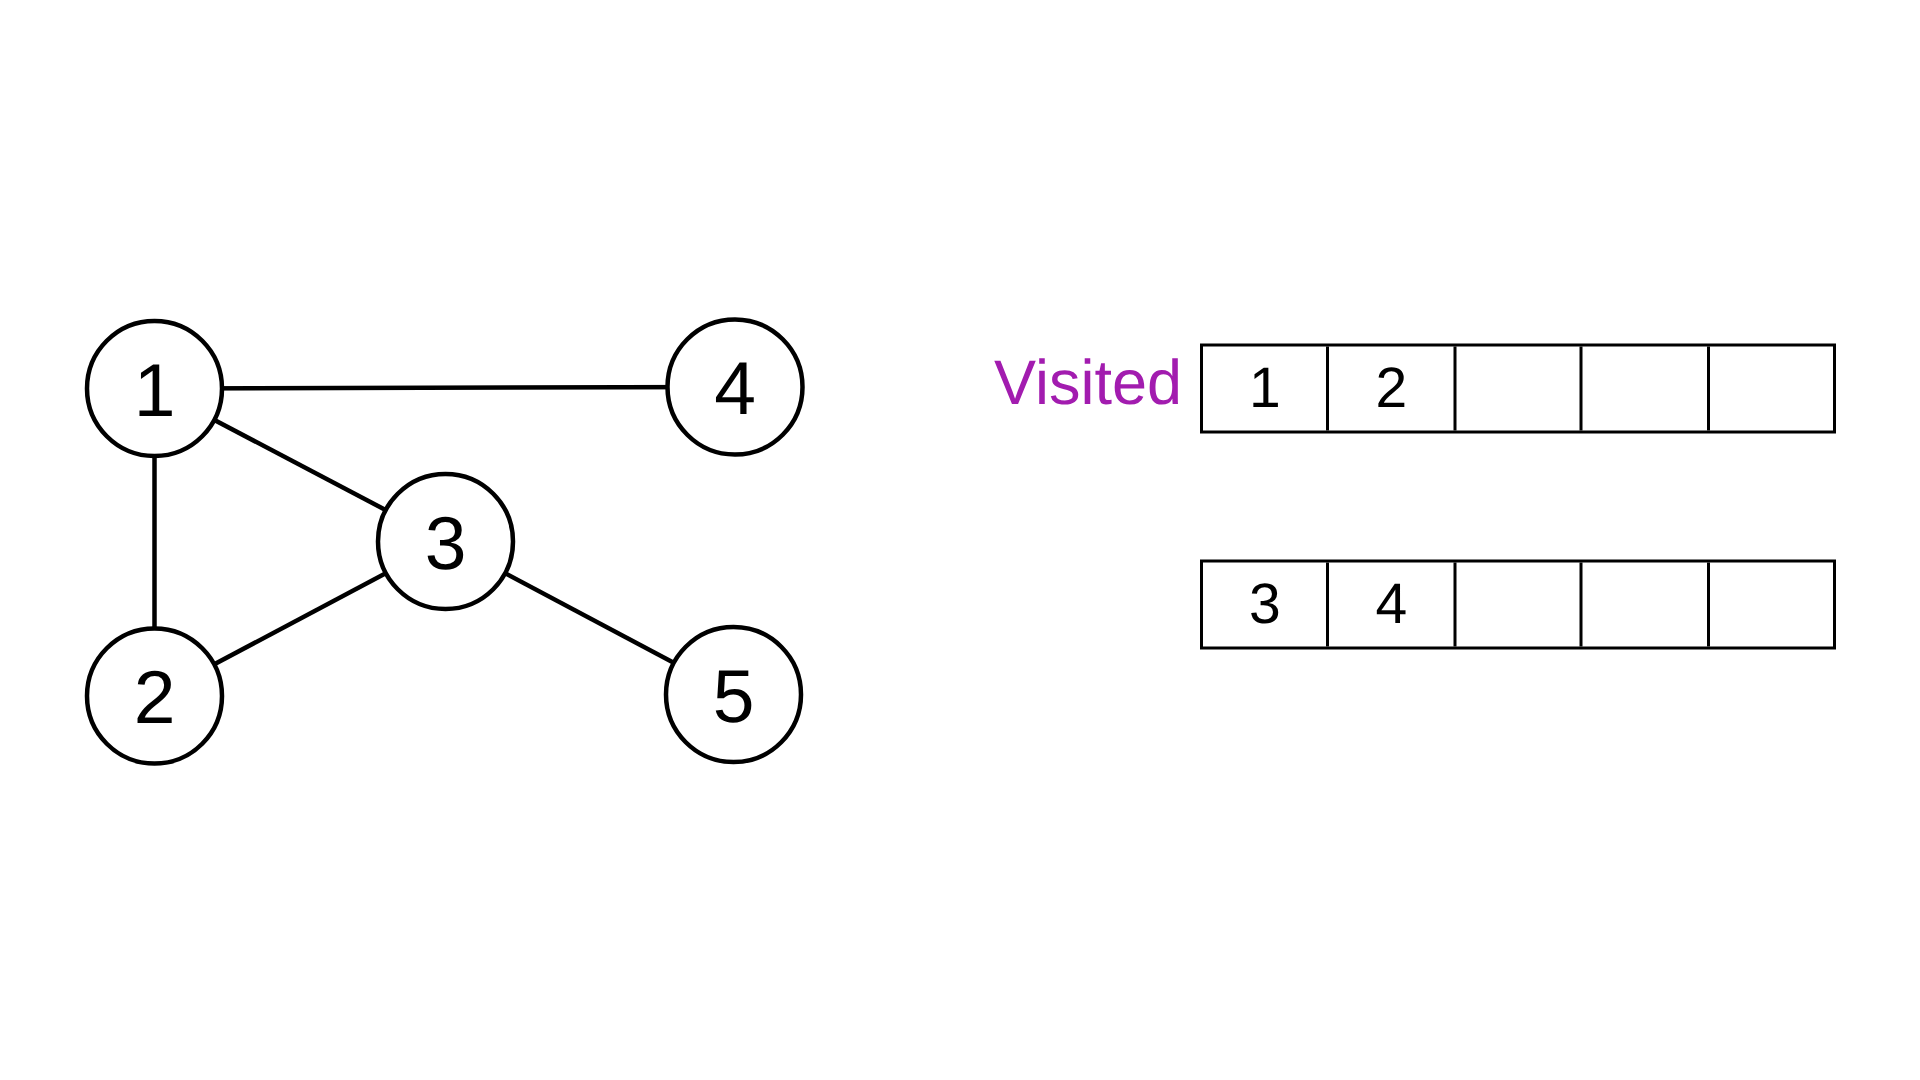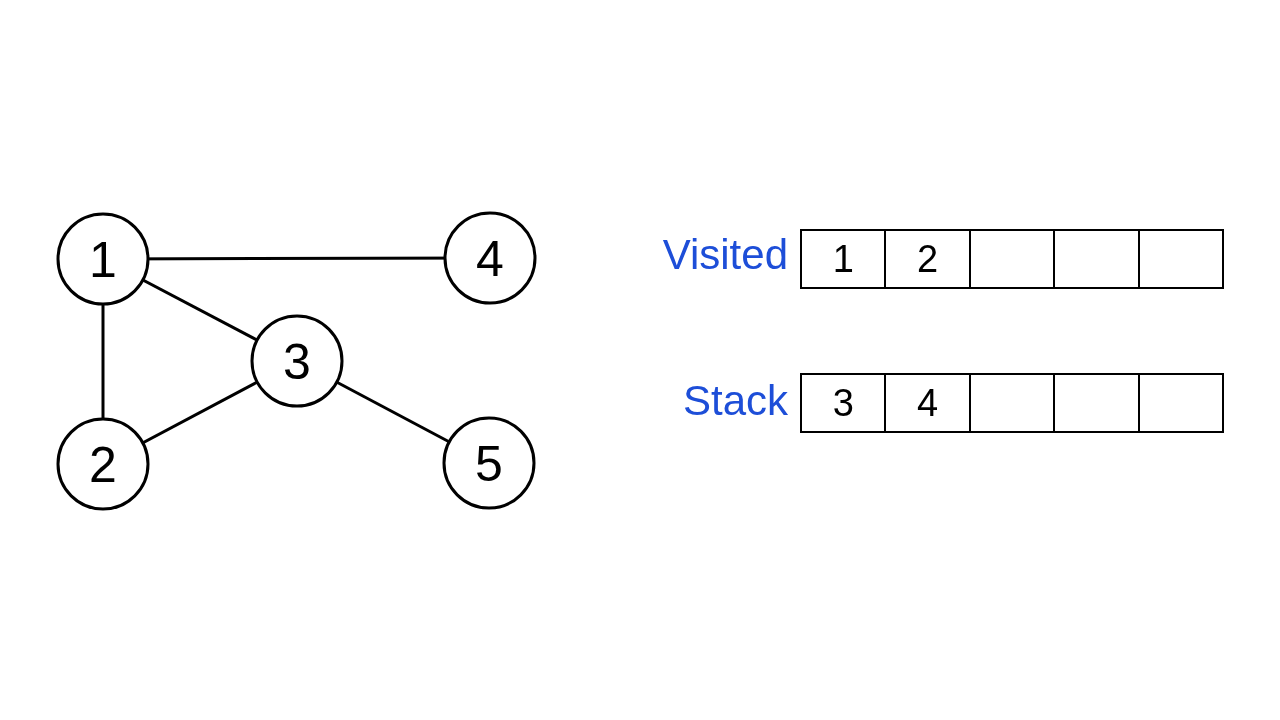--- a/index.html
+++ b/index.html
@@ -28,21 +28,21 @@
     top: 0;
   }
   .array-label {
     position: absolute;
     width: 228px;
     height: 60px;
     display: flex;
     align-items: center;
     justify-content: flex-end;
     font-size: 42px;
-    color: #1d4ed8;
+    color: #a21caf;
     white-space: nowrap;
   }
   .visited-label { left: 560px; top: 225px; }
   .stack-label   { left: 560px; top: 371px; }
   .cell-array {
     position: absolute;
     left: 800px;
     width: 420px;
     height: 56px;
     border: 2px solid #000000;
@@ -104,21 +104,20 @@
   <div class="array-label visited-label">Visited</div>
 
   <div class="cell-array visited-array">
     <div class="cell">1</div>
     <div class="cell">2</div>
     <div class="cell"></div>
     <div class="cell"></div>
     <div class="cell"></div>
   </div>
 
-  <div class="array-label stack-label">Stack</div>
 
   <div class="cell-array stack-array">
     <div class="cell">3</div>
     <div class="cell">4</div>
     <div class="cell"></div>
     <div class="cell"></div>
     <div class="cell"></div>
   </div>
 
 </div>

